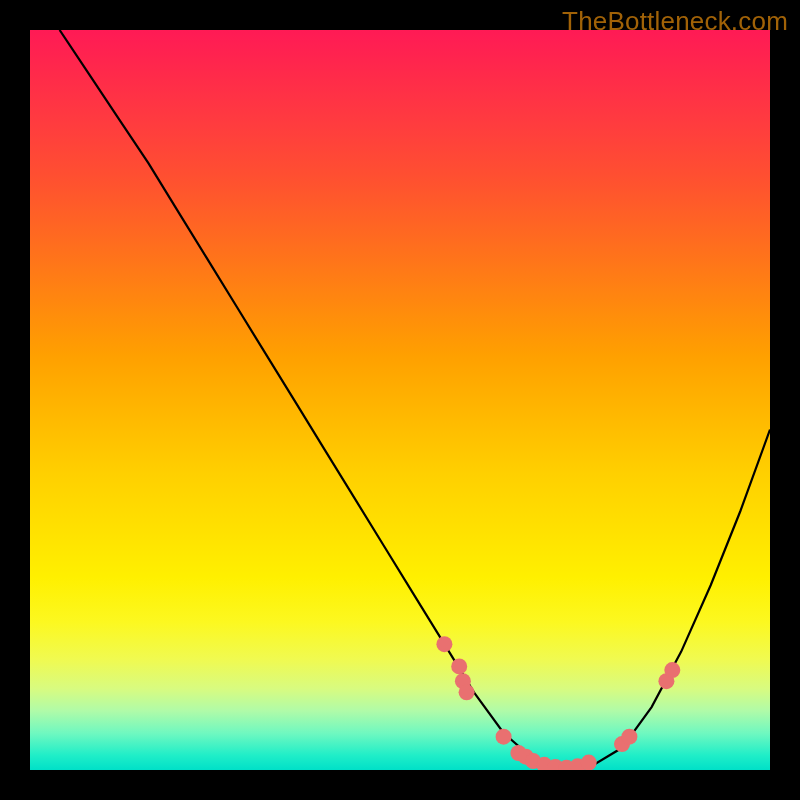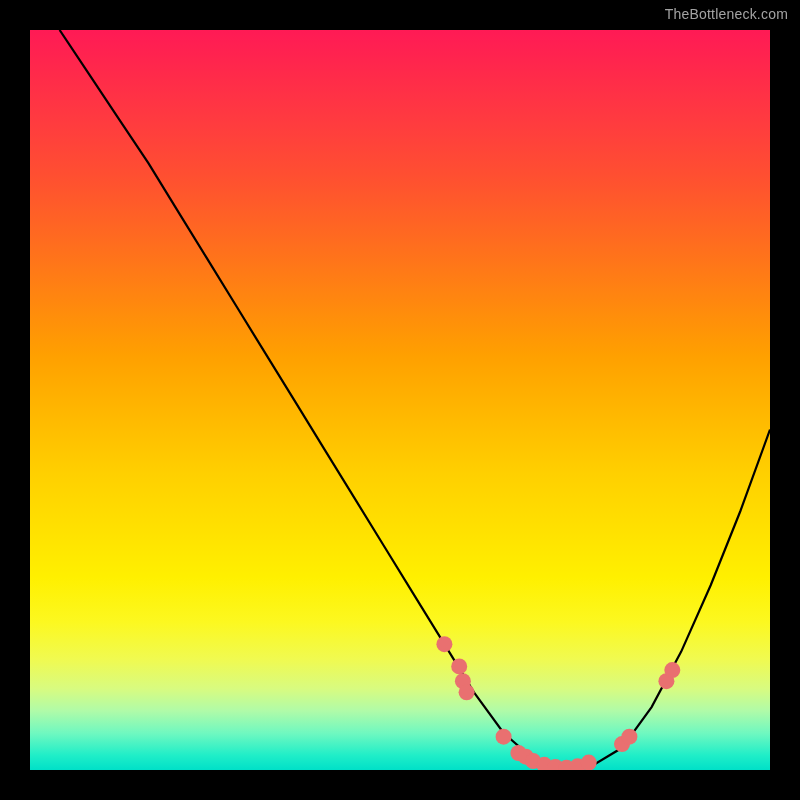--- a/index.html
+++ b/index.html
@@ -19,21 +19,21 @@
     #ffe200 68%,
     #fff000 74%,
     #fcf820 80%,
     #f0fa50 85%,
     #d8fb80 89%,
     #b0fba8 92%,
     #70f8c0 95%,
     #20eec8 98%,
     #00e0c8 100%); }
   svg.overlay { position: absolute; inset: 0; }
-  .watermark { position: absolute; top: 6px; right: 12px; color: #a3a3a3; font-size: 14px; font-weight: 500; letter-spacing: 0.2px; }
+  .watermark { position: absolute; top: 6px; right: 12px; color: #a16207; font-size: 26px; font-weight: 500; letter-spacing: 0.2px; }
   .dot { fill: #e97070; }
   .curve { stroke: #000; stroke-width: 2.2; fill: none; }
 </style>
 </head>
 <body>
 
 <div class="wrapper">
   <div class="watermark">TheBottleneck.com</div>
   <div class="plot-area">
     <div class="gradient-bg"></div>

